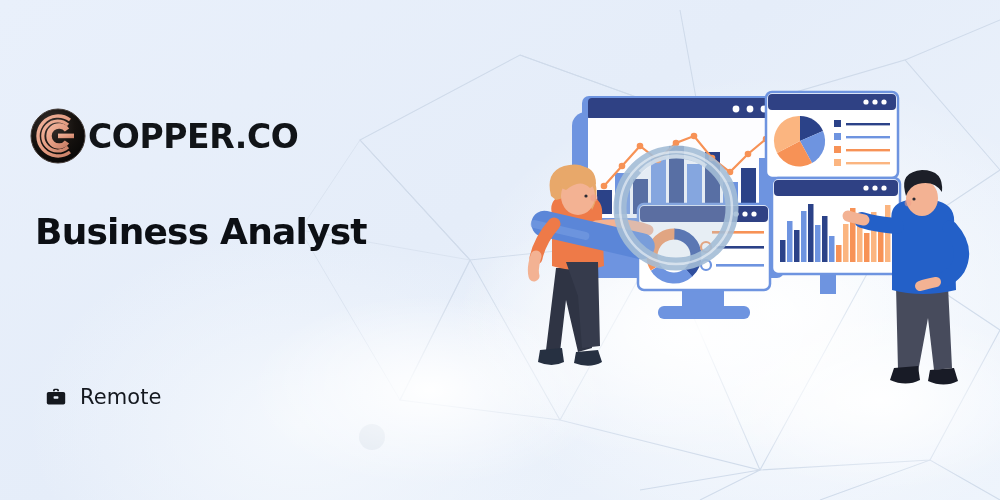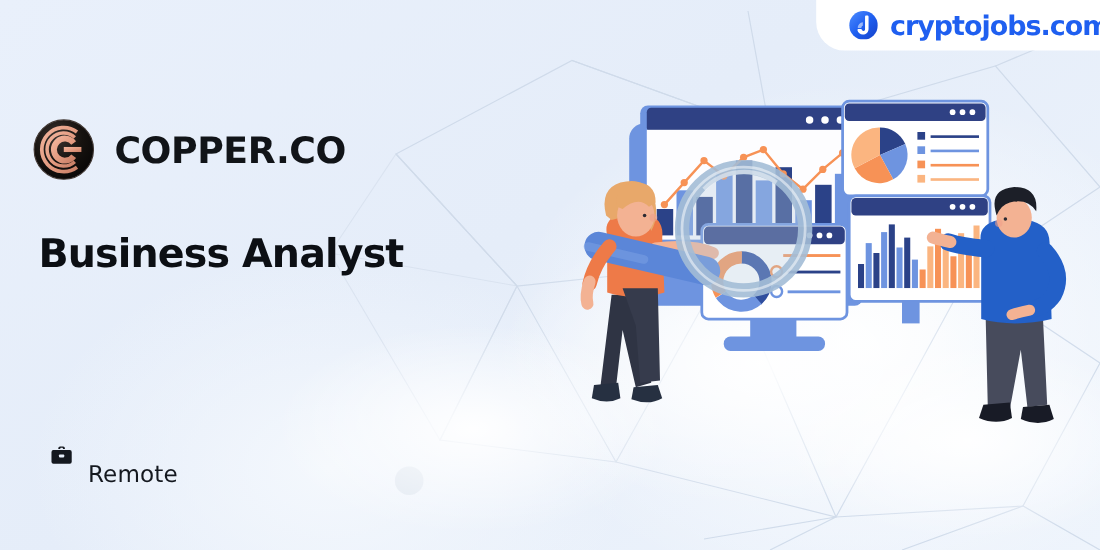--- a/index.html
+++ b/index.html
@@ -38,21 +38,21 @@
     font-size:24.5px; font-weight:bold; letter-spacing:-0.9px;
     color:#1f5ff0;
     font-family:"DejaVu Sans", sans-serif;
   }
 
   
   #left-col { position:absolute; left:0; top:0; width:470px; height:500px; z-index:20; }
 
   #company-row {
     position:absolute; left:30px; top:108px;
-    display:flex; align-items:center; gap:18px;
+    display:flex; align-items:center; gap:2px;
   }
   #company-logo { width:56px; height:56px; flex:0 0 auto; }
   #company-name {
     font-size:33px; font-weight:bold; color:#111418;
     letter-spacing:-0.4px;
     font-family:"DejaVu Sans", sans-serif;
   }
 
   #job-title {
     position:absolute; left:35px; top:211px;
@@ -63,21 +63,20 @@
   }
 
   #meta-row {
     position:absolute; left:46px; top:385px;
     display:flex; align-items:center; gap:14px;
   }
   #briefcase-icon { width:20px; height:18px; flex:0 0 auto; }
   #meta-location {
     font-size:21px; color:#14181f; letter-spacing:0.1px;
     font-family:"DejaVu Sans", sans-serif;
-    margin-top:34px;
   }
 </style>
 </head>
 <body>
 
 <div id="stage">
 
   <svg class="layer" viewBox="0 0 1000 500" preserveAspectRatio="none">
     <g stroke="#ccd8e8" stroke-width="1.1" fill="none" opacity="0.85">
       <path d="M360 140 L520 55 L700 120 L660 240 L470 260 Z"></path>
@@ -344,29 +343,14 @@
     <div id="meta-row">
       <svg id="briefcase-icon" viewBox="0 0 20 18">
         <path d="M7 3.2V2.4A1.6 1.6 0 0 1 8.6.8h2.8A1.6 1.6 0 0 1 13 2.4v.8h-1.8v-.7a.5.5 0 0 0-.5-.5H9.3a.5.5 0 0 0-.5.5v.7Z" fill="#14181f"></path>
         <rect x="0.8" y="4" width="18.4" height="12.6" rx="1.8" fill="#14181f"></rect>
         <rect x="7.6" y="8.2" width="4.8" height="2.6" rx="0.7" fill="#e6eefa"></rect>
       </svg>
       <span id="meta-location">Remote</span>
     </div>
   </div>
 
-  <div id="brand-badge">
-    <svg class="bmark" viewBox="0 0 26 26">
-      <defs>
-        <linearGradient id="bgmark" x1="0" y1="0" x2="1" y2="1">
-          <stop offset="0%" stop-color="#4d8cff"></stop>
-          <stop offset="50%" stop-color="#1f5ff0"></stop>
-          <stop offset="100%" stop-color="#1540c8"></stop>
-        </linearGradient>
-      </defs>
-      <circle cx="13" cy="13" r="13" fill="url(#bgmark)"></circle>
-      <path d="M17.6 5.2v11.1c0 2.8-2.3 5.1-5.2 5.1-2.4 0-4.4-1.7-4.9-3.9-.1-.6.4-1.1 1-1.1h2.1c.5 0 .9.3 1.1.8.2.6.7 1 1.4.9.8-.1 1.3-.8 1.3-1.6V5.2c0-.6.5-1.1 1.1-1.1h1c.6 0 1.1.5 1.1 1.1Z" fill="#ffffff"></path>
-      <path d="M12.4 10.3c-2.6.3-4.6 2.5-4.6 5.1h3.2c0-1 .6-1.8 1.4-2.1Z" fill="#ffffff" opacity="0.55"></path>
-    </svg>
-    <span id="brand-text">cryptojobs.com</span>
-  </div>
 
 </div>
 
 </body></html>

